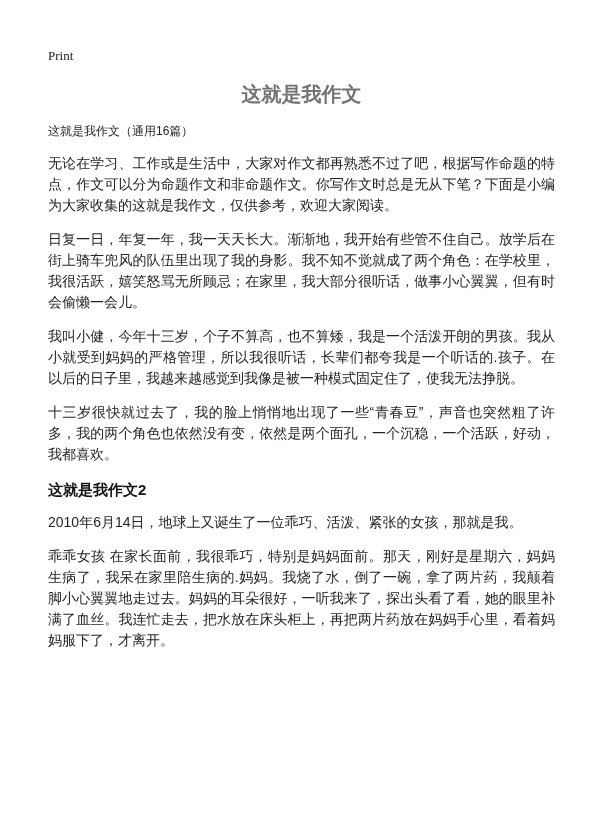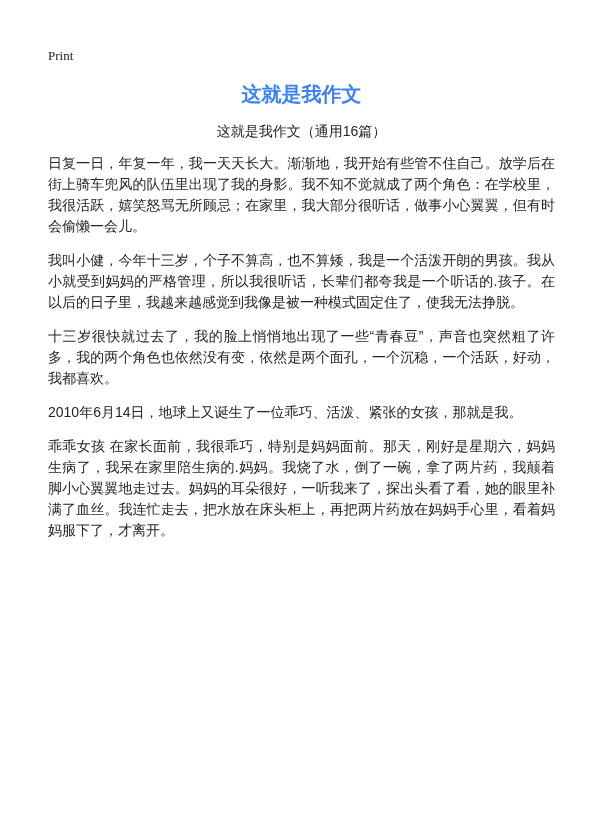--- a/index.html
+++ b/index.html
@@ -24,29 +24,28 @@
     font-size: 13px;
     color: #1c1c1c;
     margin: 0 0 18px 0;
     cursor: pointer;
   }
   .doc-title {
     font-size: 20px;
     line-height: 24px;
     font-weight: bold;
     text-align: center;
-    color: #3b82f6;
+    color: #737373;
     margin: 0 0 17px 0;
   }
   .doc-subtitle {
-    font-size: 14px;
+    font-size: 12px;
     line-height: 17px;
     color: #242424;
     margin: 0 0 13px 0;
-    text-align: center;
   }
   .body-para {
     font-size: 14px;
     line-height: 21px;
     text-align: justify;
     color: #242424;
     margin: 0 0 13px 0;
   }
   .section-heading {
     font-size: 15px;
@@ -60,27 +59,29 @@
 <body>
 
 <div class="page">
 
   <a class="print-link">Print</a>
 
   <h1 class="doc-title">这就是我作文</h1>
 
   <div class="doc-subtitle">这就是我作文（通用16篇）</div>
 
+  <p class="body-para">无论在学习、工作或是生活中，大家对作文都再熟悉不过了吧，根据写作命题的特点，作文可以分为命题作文和非命题作文。你写作文时总是无从下笔？下面是小编为大家收集的这就是我作文，仅供参考，欢迎大家阅读。</p>
 
 
   <p class="body-para">日复一日，年复一年，我一天天长大。渐渐地，我开始有些管不住自己。放学后在街上骑车兜风的队伍里出现了我的身影。我不知不觉就成了两个角色：在学校里，我很活跃，嬉笑怒骂无所顾忌；在家里，我大部分很听话，做事小心翼翼，但有时会偷懒一会儿。</p>
 
   <p class="body-para">我叫小健，今年十三岁，个子不算高，也不算矮，我是一个活泼开朗的男孩。我从小就受到妈妈的严格管理，所以我很听话，长辈们都夸我是一个听话的.孩子。在以后的日子里，我越来越感觉到我像是被一种模式固定住了，使我无法挣脱。</p>
 
   <p class="body-para">十三岁很快就过去了，我的脸上悄悄地出现了一些“青春豆”，声音也突然粗了许多，我的两个角色也依然没有变，依然是两个面孔，一个沉稳，一个活跃，好动，我都喜欢。</p>
 
 
+  <h2 class="section-heading">这就是我作文2</h2>
 
   <p class="body-para">2010年6月14日，地球上又诞生了一位乖巧、活泼、紧张的女孩，那就是我。</p>
 
   <p class="body-para">乖乖女孩 在家长面前，我很乖巧，特别是妈妈面前。那天，刚好是星期六，妈妈生病了，我呆在家里陪生病的.妈妈。我烧了水，倒了一碗，拿了两片药，我颠着脚小心翼翼地走过去。妈妈的耳朵很好，一听我来了，探出头看了看，她的眼里补满了血丝。我连忙走去，把水放在床头柜上，再把两片药放在妈妈手心里，看着妈妈服下了，才离开。</p>
 
 </div>
 
 </body></html>

